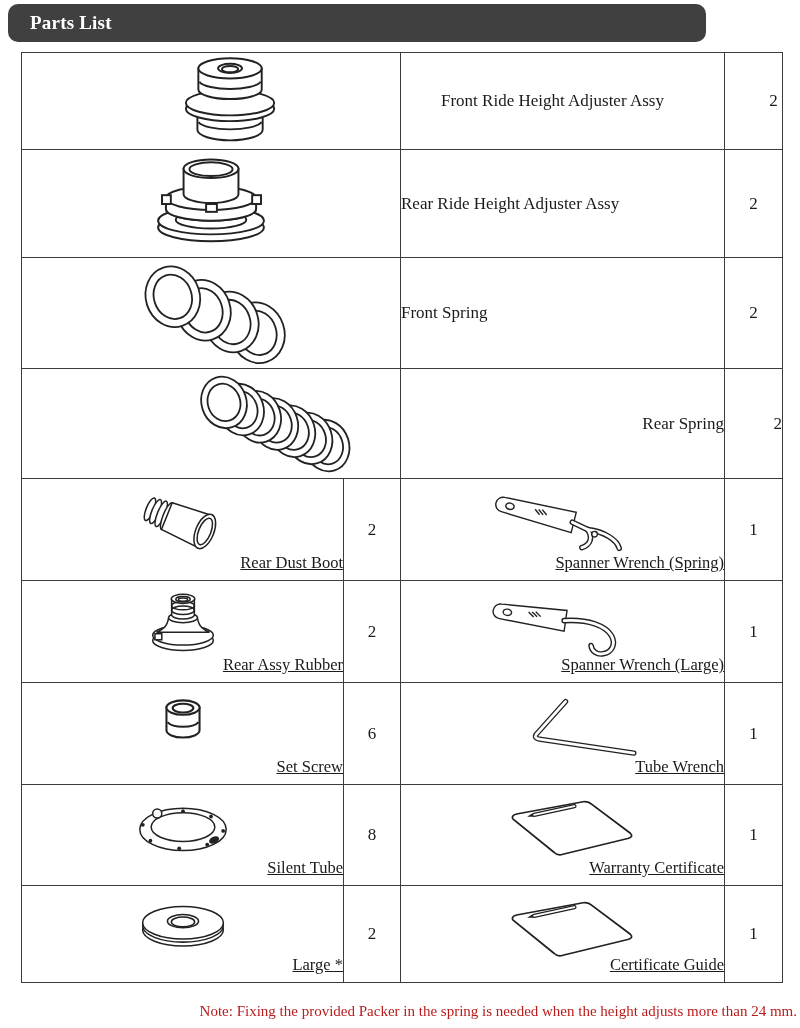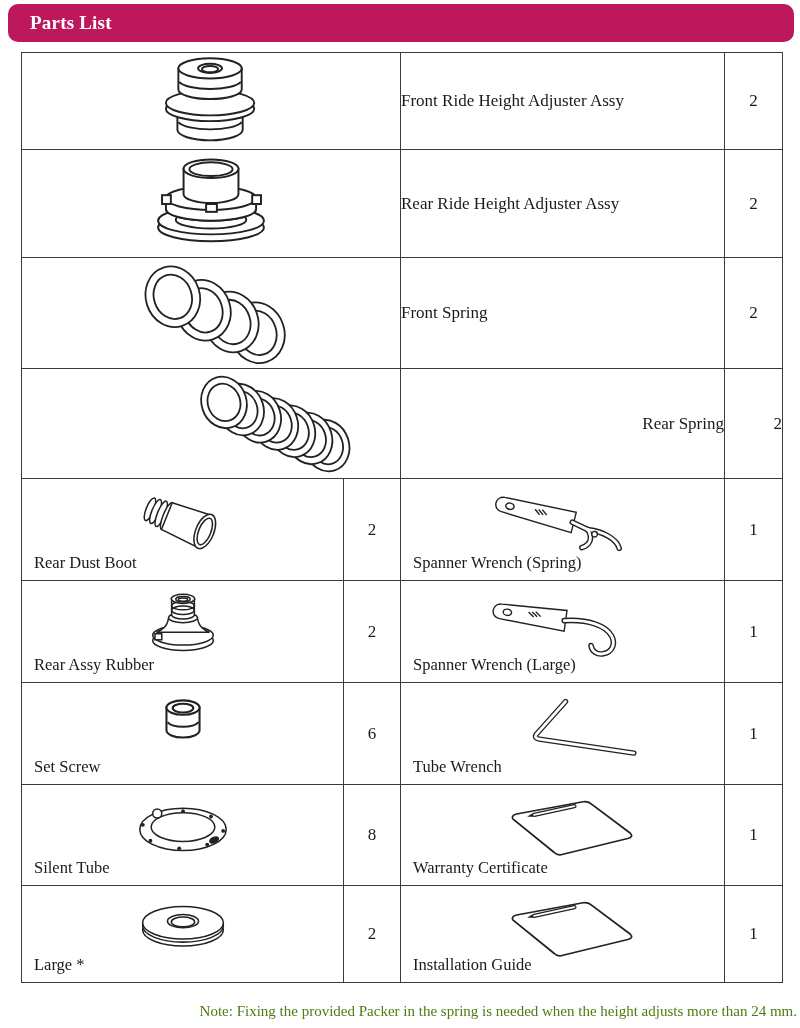--- a/index.html
+++ b/index.html
@@ -2,22 +2,22 @@
 <html><head>
 <meta charset="utf-8">
 <style>
   html,body{margin:0;padding:0;background:#ffffff;}
   body{
     width:800px;height:1028px;position:relative;overflow:hidden;
     font-family:"Liberation Serif","DejaVu Serif",serif;color:#1a1a1a;
   }
   
   .header-bar{
-    position:absolute;left:8px;top:4px;width:786px;height:38px;
-    background:#be185d;border-radius:10px;box-sizing:border-box;
+    position:absolute;left:8px;top:4px;width:698px;height:38px;
+    background:#404040;border-radius:10px;box-sizing:border-box;
     display:flex;align-items:center;padding-left:22px;
   }
   .header-bar .title{
     color:#ffffff;font-size:19px;font-weight:bold;letter-spacing:.2px;
   }
   
   table.parts{
     position:absolute;left:21px;top:52px;width:761px;
     border-collapse:collapse;table-layout:fixed;
   }
@@ -27,29 +27,29 @@
   }
   td.illu{ text-align:center; }
   td.illu svg{ display:inline-block;vertical-align:middle; }
   td.desc{ padding-left:30px;font-size:17px; }
   td.qty{ text-align:center;font-size:17px; }
   td.part-cell{ position:relative; }
   td.part-cell svg{
     position:absolute;top:8px;left:50%;transform:translateX(-50%);
   }
   .part-label{
-    position:absolute;bottom:7px;left:12px;width:100%;
-    text-align:left;font-size:16.5px;
-  }
-  tr.r1 td{height:85px;} tr.r2 td{height:108px;margin-left:16px;} tr.r3 td{height:111px;}
+    position:absolute;bottom:7px;left:0;width:100%;
+    text-align:right;font-size:16.5px;text-decoration:underline;
+  }
+  tr.r1 td{height:85px;padding-left:40px;} tr.r2 td{height:108px;margin-left:16px;} tr.r3 td{height:111px;}
   tr.r4 td{height:110px;text-align:right;} tr.r5 td{height:102px;} tr.r6 td{height:102px;}
   tr.r7 td{height:102px;} tr.r8 td{height:101px;} tr.r9 td{height:97px;}
   .note{
     position:absolute;left:0;top:1003px;width:797px;
-    text-align:right;font-size:15px;color:#4d7c0f;
+    text-align:right;font-size:15px;color:#b91c1c;
   }
   .la{stroke:#222;stroke-width:2;fill:#fff;}
   .lan{stroke:#222;stroke-width:2;fill:none;}
 </style>
 </head>
 <body>
 
 <div class="header-bar">
   <span class="title">Parts List</span>
 </div>
@@ -296,20 +296,20 @@
       <div class="part-label">Large *</div>
     </td>
     <td class="qty">2</td>
     <td class="part-cell">
       <svg width="195" height="70" viewBox="0 0 190 80">
         <path class="la" d="M38,30 Q35,26 42,24 L118,10 Q124,9 128,13 L172,46 Q176,50 169,52 L95,70 Q89,72 85,68 Z"></path>
         <path d="M62,25 L108,15" stroke="#222" stroke-width="5" stroke-linecap="round" fill="none"></path>
         <path d="M62,25 L108,15" stroke="#fff" stroke-width="2.2" stroke-linecap="round" fill="none"></path>
         <path d="M54,27 L60,23 L61,27 Z" fill="#222"></path>
       </svg>
-      <div class="part-label">Installation Guide</div>
+      <div class="part-label">Certificate Guide</div>
     </td>
     <td class="qty">1</td>
   </tr>
 </tbody>
   </table>
 
 <div class="note">Note: Fixing the provided Packer in the spring is needed when the height adjusts more than 24 mm.</div>
 
 </body></html>

